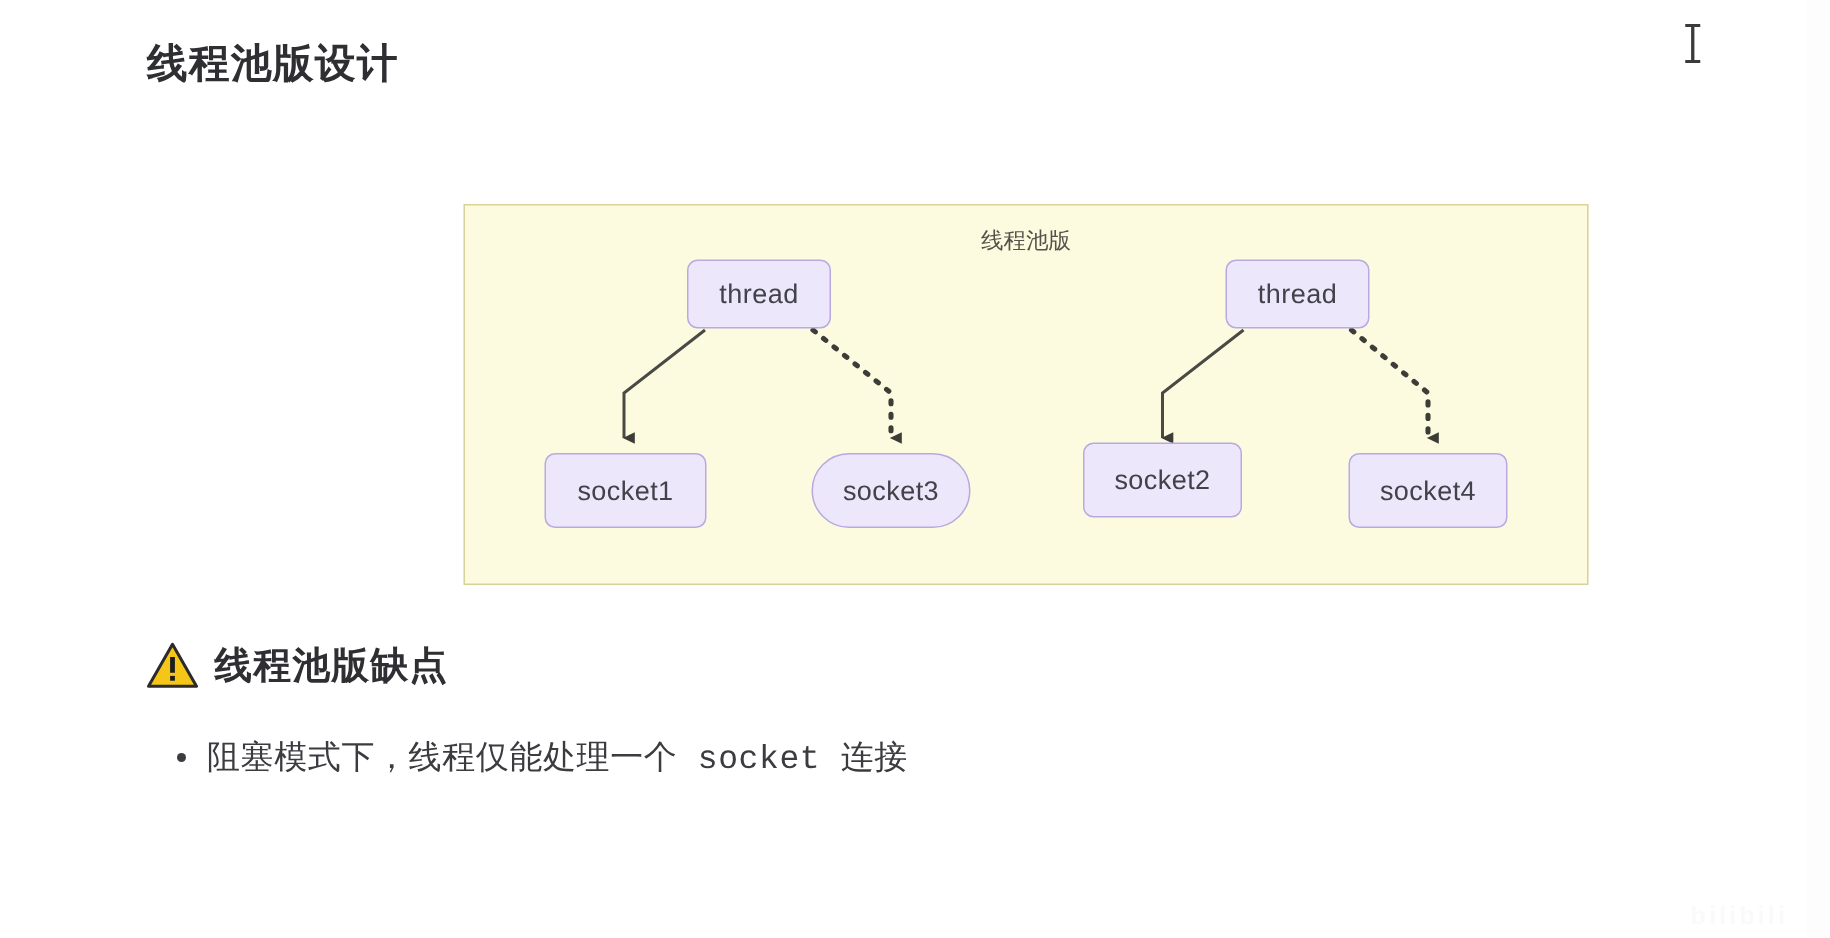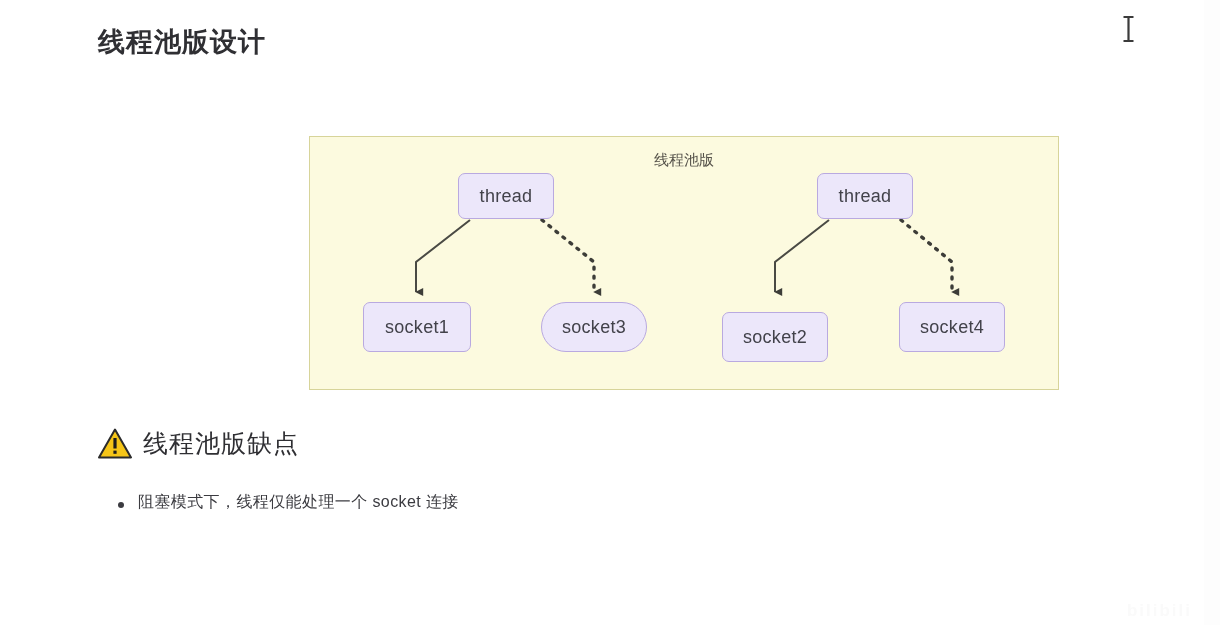--- a/index.html
+++ b/index.html
@@ -83,42 +83,43 @@
     position: absolute;
     left: 98px;
     top: 427px;
     display: flex;
     align-items: center;
     gap: 11px;
   }
   .warn-icon { width: 34px; height: 31px; display: block; }
   .warn-title {
     font-size: 25px;
-    font-weight: normal;
+    font-weight: bold;
     color: #2f2f33;
     letter-spacing: 1px;
     white-space: nowrap;
   }
 
   .bullet-list {
     position: absolute;
     left: 104px;
     top: 489px;
     margin: 0;
     padding: 0 0 0 34px;
     list-style: none;
   }
   .bullet-list li {
     position: relative;
-    font-size: 16px;
+    font-size: 22px;
     color: #3b3b40;
     line-height: 1.6;
     margin-bottom: 20px;
     white-space: nowrap;
     letter-spacing: 0.4px;
+    font-family: Liberation Mono, monospace;
   }
   .bullet-list li::before {
     content: "";
     position: absolute;
     left: -20px;
     top: 13px;
     width: 6px;
     height: 6px;
     border-radius: 50%;
     background: #3b3b40;
@@ -189,21 +190,21 @@
     </div>
     <div class="node" style="left:507px; top:36px; width:96px; height:46px;">
       <span>thread</span>
     </div>
     <div class="node" style="left:53px; top:165px; width:108px; height:50px;">
       <span>socket1</span>
     </div>
     <div class="node" style="left:231px; top:165px; width:106px; height:50px;border-radius:25px;">
       <span>socket3</span>
     </div>
-    <div class="node" style="left:412px; top:175px; width:106px; height:50px;">
+    <div class="node" style="left:412px; top:158px; width:106px; height:50px;">
       <span>socket2</span>
     </div>
     <div class="node" style="left:589px; top:165px; width:106px; height:50px;">
       <span>socket4</span>
     </div>
   </div>
 
   <div class="warn-heading">
     <svg class="warn-icon" viewBox="0 0 34 31">
       <path d="M17 1.5 L33 29.5 L1 29.5 Z" fill="#f5c518" stroke="#2b2b2b" stroke-width="2" stroke-linejoin="round"></path>

